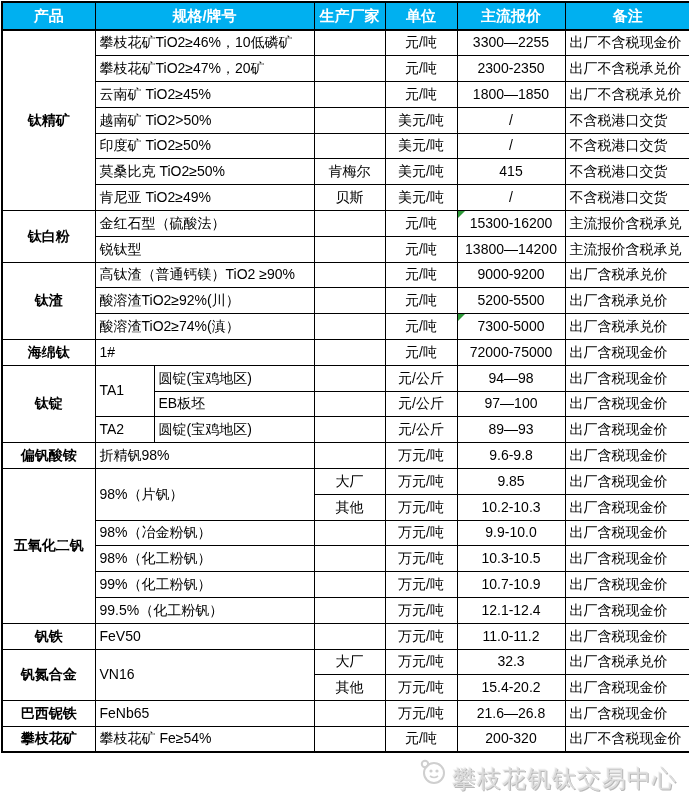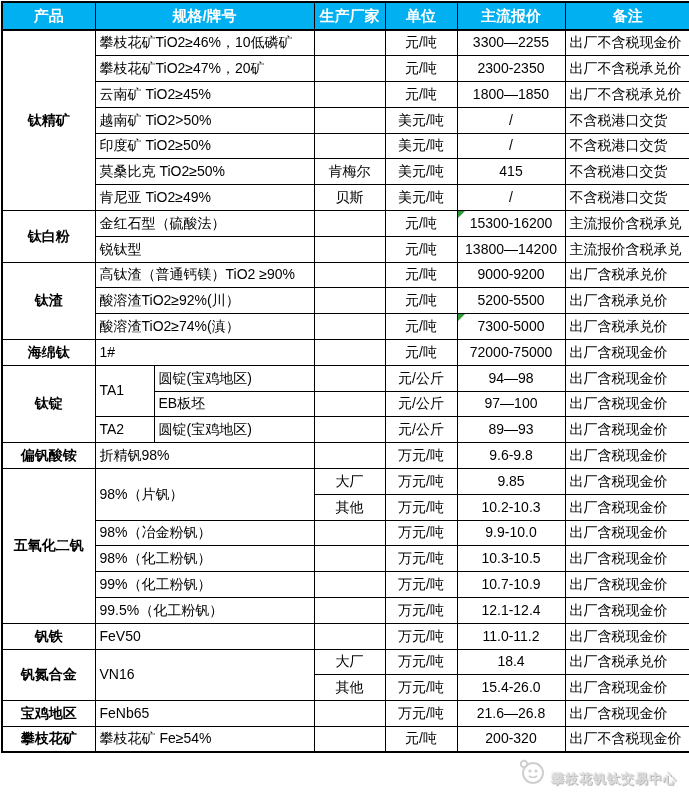--- a/index.html
+++ b/index.html
@@ -39,21 +39,21 @@
   .flag{
     position:absolute;top:0;left:0;width:0;height:0;
     border-top:7px solid var(--flag);
     border-right:7px solid transparent;
   }
   .footer{
     height:40px;display:flex;align-items:center;justify-content:flex-end;
     padding-right:4px;gap:6px;
   }
   .brand{
-    font-size:13px;font-weight:bold;letter-spacing:1px;
+    font-size:24px;font-weight:normal;letter-spacing:1px;
     color:var(--watermark);
     text-shadow:1px 1px 0 #b8b8b8, -1px -1px 0 #f5f5f5;
     margin-top:12px;
   }
 </style>
 </head>
 <body>
 
 <div class="page">
   <table>
@@ -252,31 +252,31 @@
           <td class="mfr"><span></span></td>
           <td class="unit"><span>万元/吨</span></td>
           <td class="price"><span>11.0-11.2</span></td>
           <td class="note"><span>出厂含税现金价</span></td>
         </tr>
         <tr>
           <td class="product" rowspan="2"><span>钒氮合金</span></td>
           <td class="spec" rowspan="2" colspan="2"><span>VN16</span></td>
           <td class="mfr"><span>大厂</span></td>
           <td class="unit"><span>万元/吨</span></td>
-          <td class="price"><span>18.4</span></td>
+          <td class="price"><span>32.3</span></td>
           <td class="note"><span>出厂含税承兑价</span></td>
         </tr>
         <tr>
           <td class="mfr"><span>其他</span></td>
           <td class="unit"><span>万元/吨</span></td>
-          <td class="price"><span>15.4-26.0</span></td>
-          <td class="note"><span>出厂含税现金价</span></td>
-        </tr>
-        <tr>
-          <td class="product"><span>宝鸡地区</span></td>
+          <td class="price"><span>15.4-20.2</span></td>
+          <td class="note"><span>出厂含税现金价</span></td>
+        </tr>
+        <tr>
+          <td class="product"><span>巴西铌铁</span></td>
           <td class="spec" colspan="2"><span>FeNb65</span></td>
           <td class="mfr"><span></span></td>
           <td class="unit"><span>万元/吨</span></td>
           <td class="price"><span>21.6—26.8</span></td>
           <td class="note"><span>出厂含税现金价</span></td>
         </tr>
         <tr>
           <td class="product"><span>攀枝花矿</span></td>
           <td class="spec" colspan="2"><span>攀枝花矿 Fe≥54%</span></td>
           <td class="mfr"><span></span></td>

